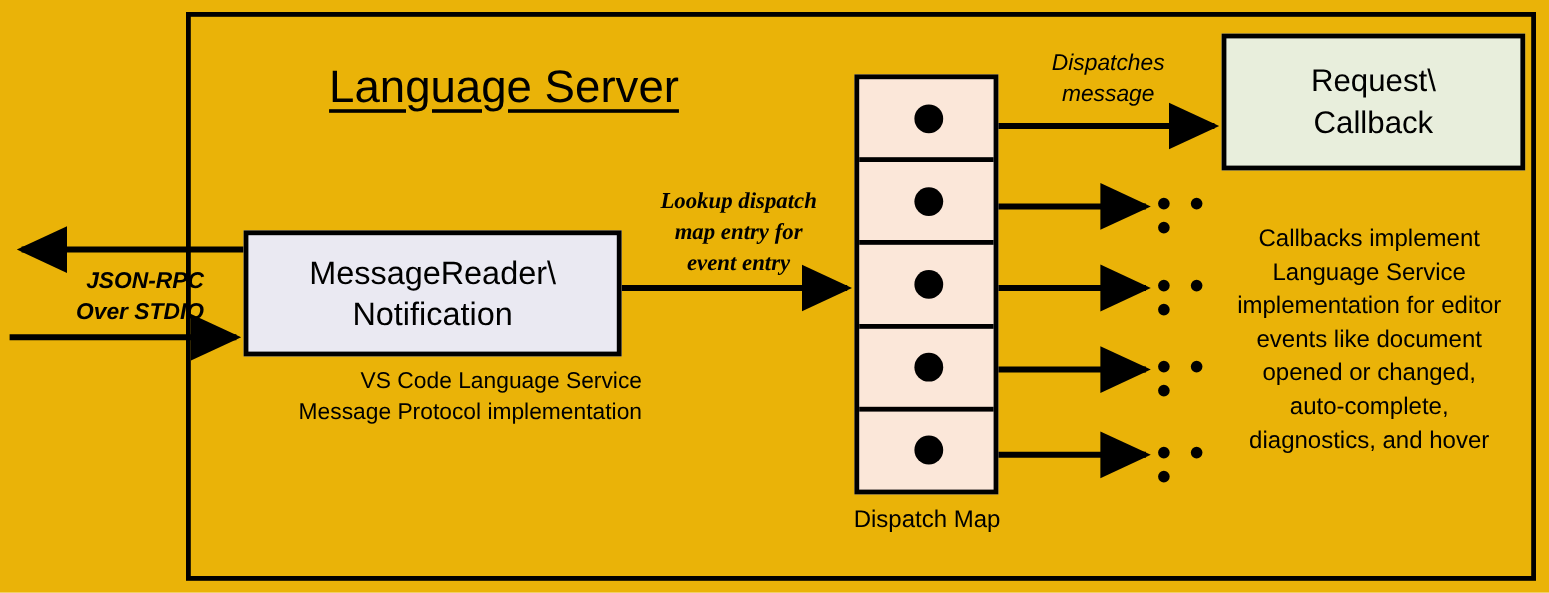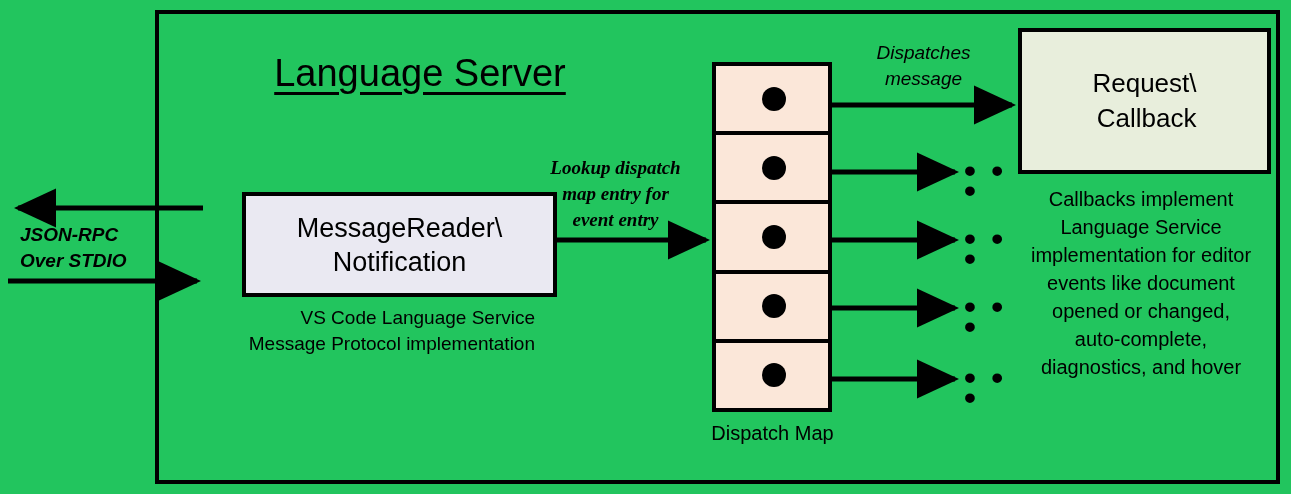--- a/index.html
+++ b/index.html
@@ -1,17 +1,17 @@
 <!DOCTYPE html>
 <html><head>
 <meta charset="utf-8">
 <style>
   html,body{margin:0;padding:0;background:#ffffff;}
   body{font-family:"Liberation Sans","DejaVu Sans",sans-serif;color:#000;}
-  #stage{position:relative;width:1291px;height:494px;background:#22c55e;overflow:hidden;}
+  #stage{position:relative;width:1291px;height:494px;background:#eab308;overflow:hidden;}
 
   .abs{position:absolute;}
 
   
   #server-frame{
     left:155px;top:10px;width:1125px;height:474px;
     border:4px solid #000;box-sizing:border-box;background:transparent;
   }
 
   
@@ -20,31 +20,31 @@
     font-size:38px;line-height:46px;text-align:center;
     text-decoration:underline;text-underline-offset:6px;
     white-space:nowrap;
   }
 
   
   #reader-box{
     left:203px;top:192px;width:315px;height:105px;
     background:#eae9f2;border:4px solid #000;box-sizing:border-box;
     display:flex;align-items:center;justify-content:center;
-    font-size:27px;line-height:34px;text-align:center;margin-left:39px;
+    font-size:27px;line-height:34px;text-align:center;
   }
   #reader-caption{
     left:190px;top:305px;width:345px;
     font-size:19px;line-height:26px;text-align:right;
   }
 
   
   #jsonrpc-label{
     left:20px;top:222px;width:150px;
-    font-size:19px;line-height:26px;text-align:left;
+    font-size:19px;line-height:26px;text-align:right;
     font-style:italic;font-weight:bold;
   }
 
   
   #lookup-label{
     left:518px;top:155px;width:195px;
     font-size:19px;line-height:26px;text-align:center;
     font-style:italic;font-weight:bold;font-family:Liberation Serif, serif;
   }
 
@@ -69,24 +69,24 @@
     position:absolute;left:58px;top:50%;transform:translate(-50%,-50%);
     width:24px;height:24px;border-radius:50%;background:#000;
   }
   #map-caption{
     left:640px;top:420px;width:265px;
     font-size:20px;line-height:27px;text-align:center;
   }
 
   
   #callback-box{
-    left:1018px;top:28px;width:253px;height:146px;
+    left:1018px;top:28px;width:253px;height:114px;
     background:#e8eedc;border:4px solid #000;box-sizing:border-box;
     display:flex;align-items:center;justify-content:center;
-    font-size:26px;line-height:35px;text-align:right;
+    font-size:26px;line-height:35px;text-align:center;
   }
   #callback-caption{
     left:1006px;top:185px;width:270px;
     font-size:20px;line-height:28px;text-align:center;
   }
 
   
   .ellipsis{
     font-size:34px;line-height:20px;letter-spacing:3px;font-weight:bold;
   }

